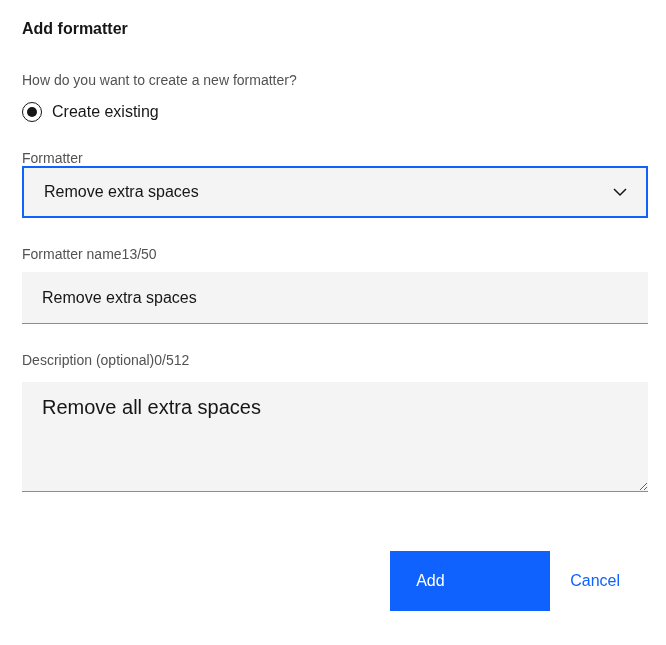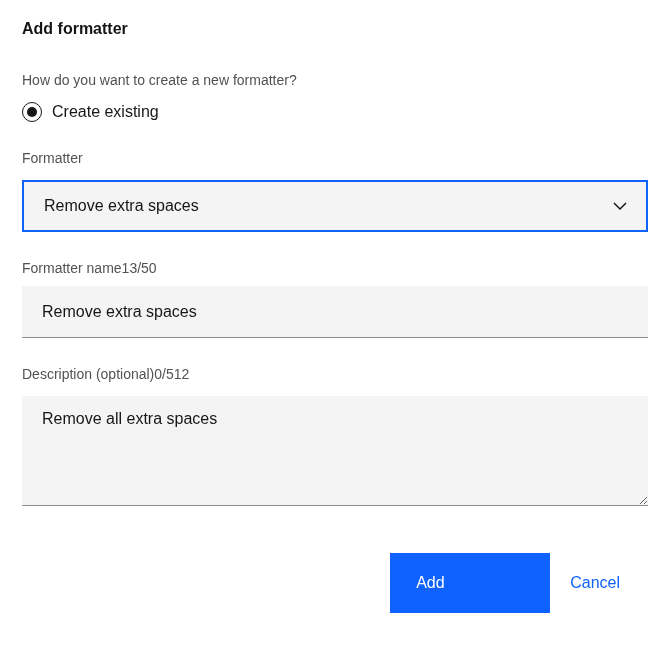--- a/index.html
+++ b/index.html
@@ -51,21 +51,21 @@
     background: #161616;
     border-radius: 50%;
   }
   .radio-label {
     font-size: 16px;
     color: #161616;
   }
   .field-label {
     font-size: 14px;
     color: #525252;
-    margin-bottom: 14px;
+    margin-bottom: 0;
   }
   .label-row {
     display: flex;
     justify-content: flex-start;
     align-items: baseline;
     margin-bottom: 10px;
   }
   .counter {
     font-size: 14px;
     color: #525252;
@@ -102,26 +102,26 @@
     outline: none;
     margin-bottom: 28px;
   }
   .textarea {
     width: 100%;
     background: #f4f4f4;
     border: none;
     border-bottom: 1px solid #8d8d8d;
     height: 110px;
     padding: 14px 20px;
-    font-size: 16px;
+    font-size: 20px;
     color: #161616;
     font-family: inherit;
     outline: none;
     resize: both;
-    margin-bottom: 44px;
+    margin-bottom: 56px;
   }
   .footer {
     display: flex;
     justify-content: flex-end;
     gap: 0;
   }
   .btn {
     height: 60px;
     font-size: 16px;
     border: none;

